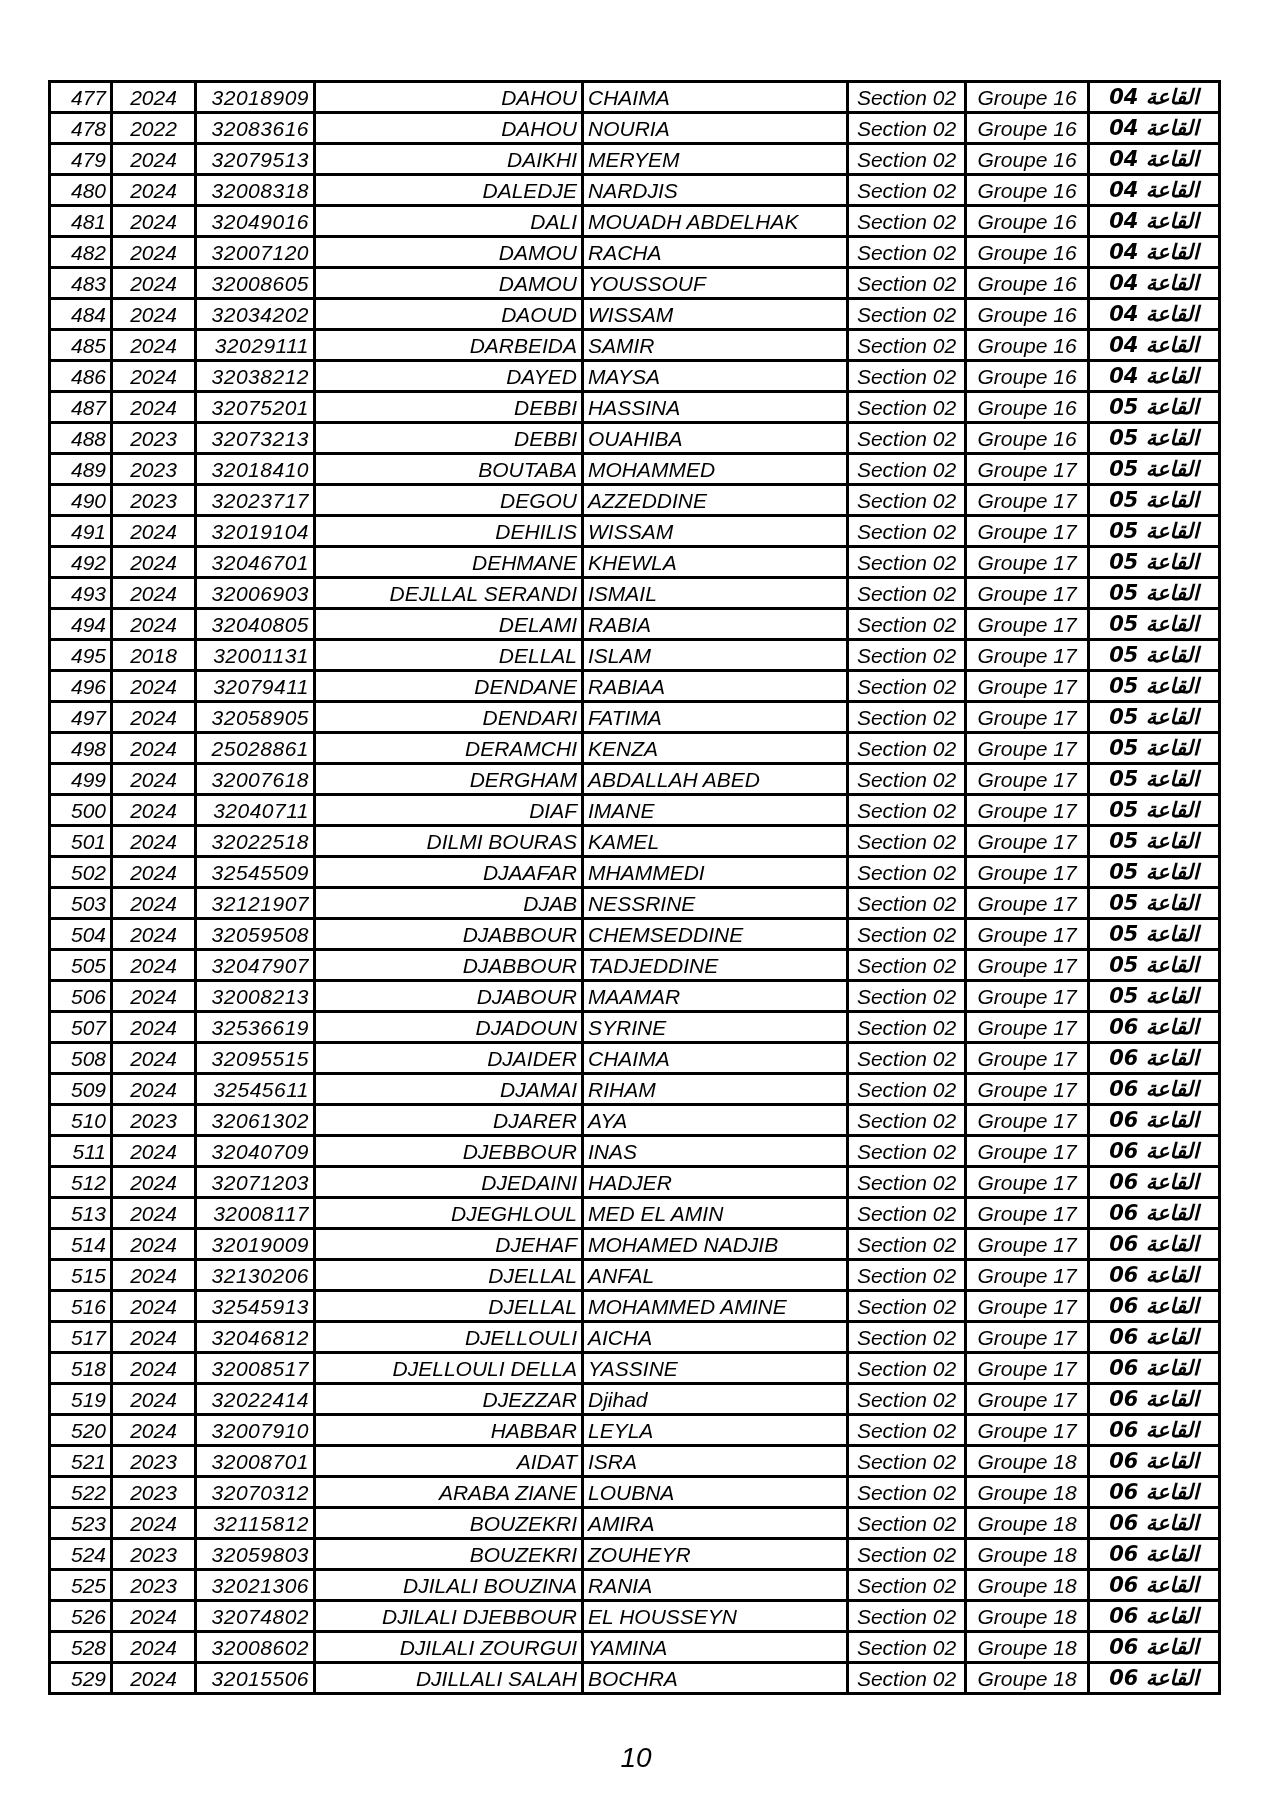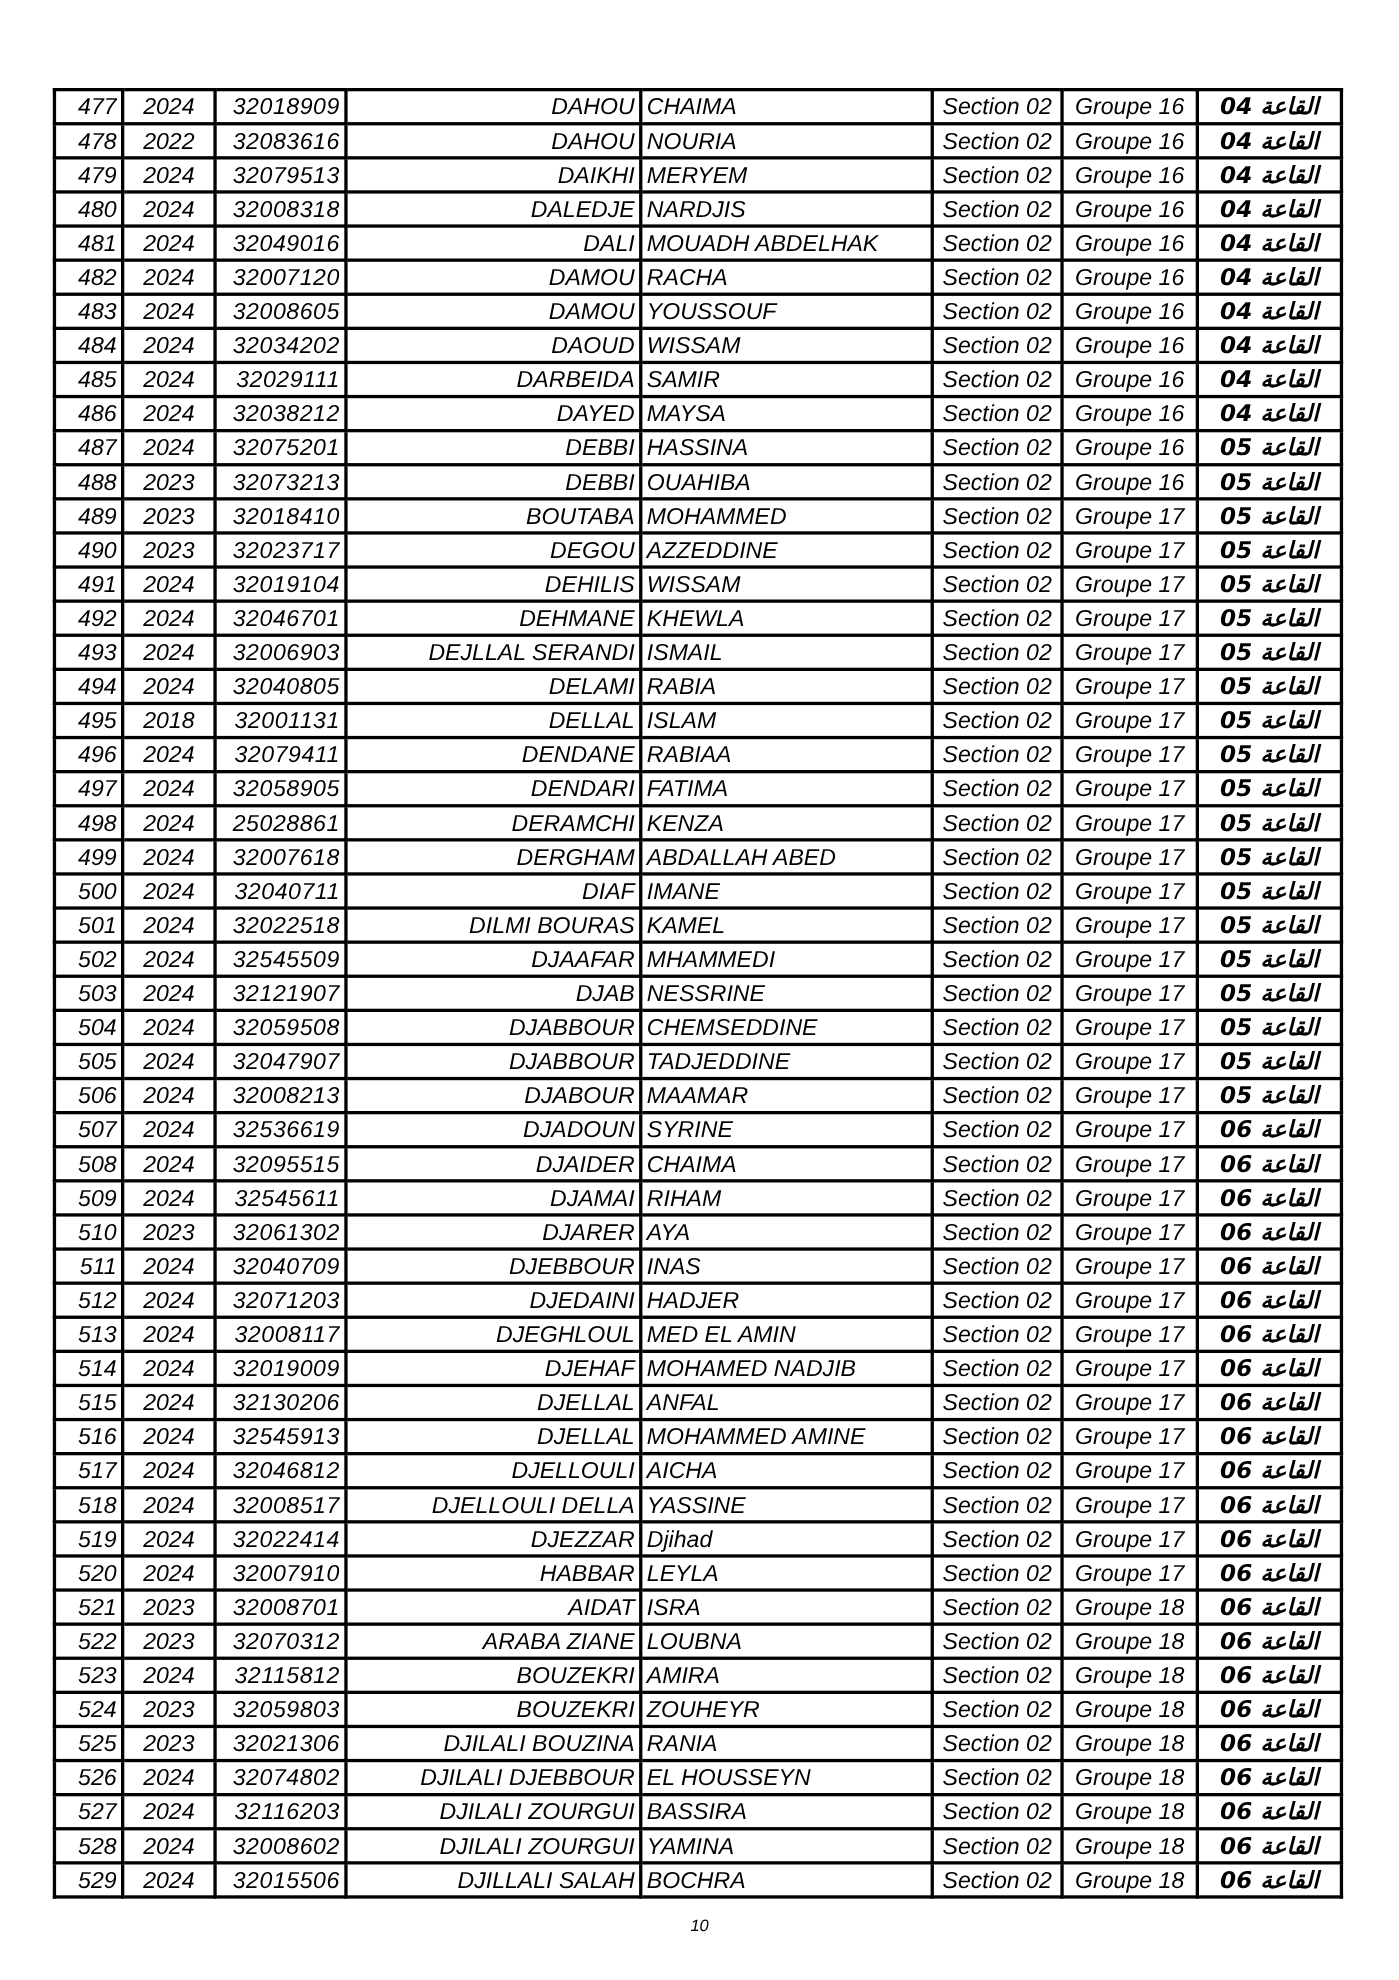--- a/index.html
+++ b/index.html
@@ -56,21 +56,21 @@
     direction: rtl;
     font-size: 20px;
     font-family: "DejaVu Sans", "Liberation Sans", sans-serif;
   }
   .page-number {
     position: absolute;
     left: 0;
     top: 1742px;
     width: 1272px;
     text-align: center;
-    font-size: 15px;
+    font-size: 28px;
   }
 </style>
 </head>
 <body>
 
 <div class="sheet">
 
   <table class="roster">
     <colgroup>
       <col style="width:62px">
@@ -577,30 +577,20 @@
           <td class="col-0">526</td>
           <td class="col-1">2024</td>
           <td class="col-2">32074802</td>
           <td class="col-3">DJILALI DJEBBOUR</td>
           <td class="col-4">EL HOUSSEYN</td>
           <td class="col-5">Section 02</td>
           <td class="col-6">Groupe 18</td>
           <td class="col-7">القاعة 06</td>
         </tr>
         <tr>
-          <td class="col-0">527</td>
-          <td class="col-1">2024</td>
-          <td class="col-2">32116203</td>
-          <td class="col-3">DJILALI ZOURGUI</td>
-          <td class="col-4">BASSIRA</td>
-          <td class="col-5">Section 02</td>
-          <td class="col-6">Groupe 18</td>
-          <td class="col-7">القاعة 06</td>
-        </tr>
-        <tr>
           <td class="col-0">528</td>
           <td class="col-1">2024</td>
           <td class="col-2">32008602</td>
           <td class="col-3">DJILALI ZOURGUI</td>
           <td class="col-4">YAMINA</td>
           <td class="col-5">Section 02</td>
           <td class="col-6">Groupe 18</td>
           <td class="col-7">القاعة 06</td>
         </tr>
         <tr>

